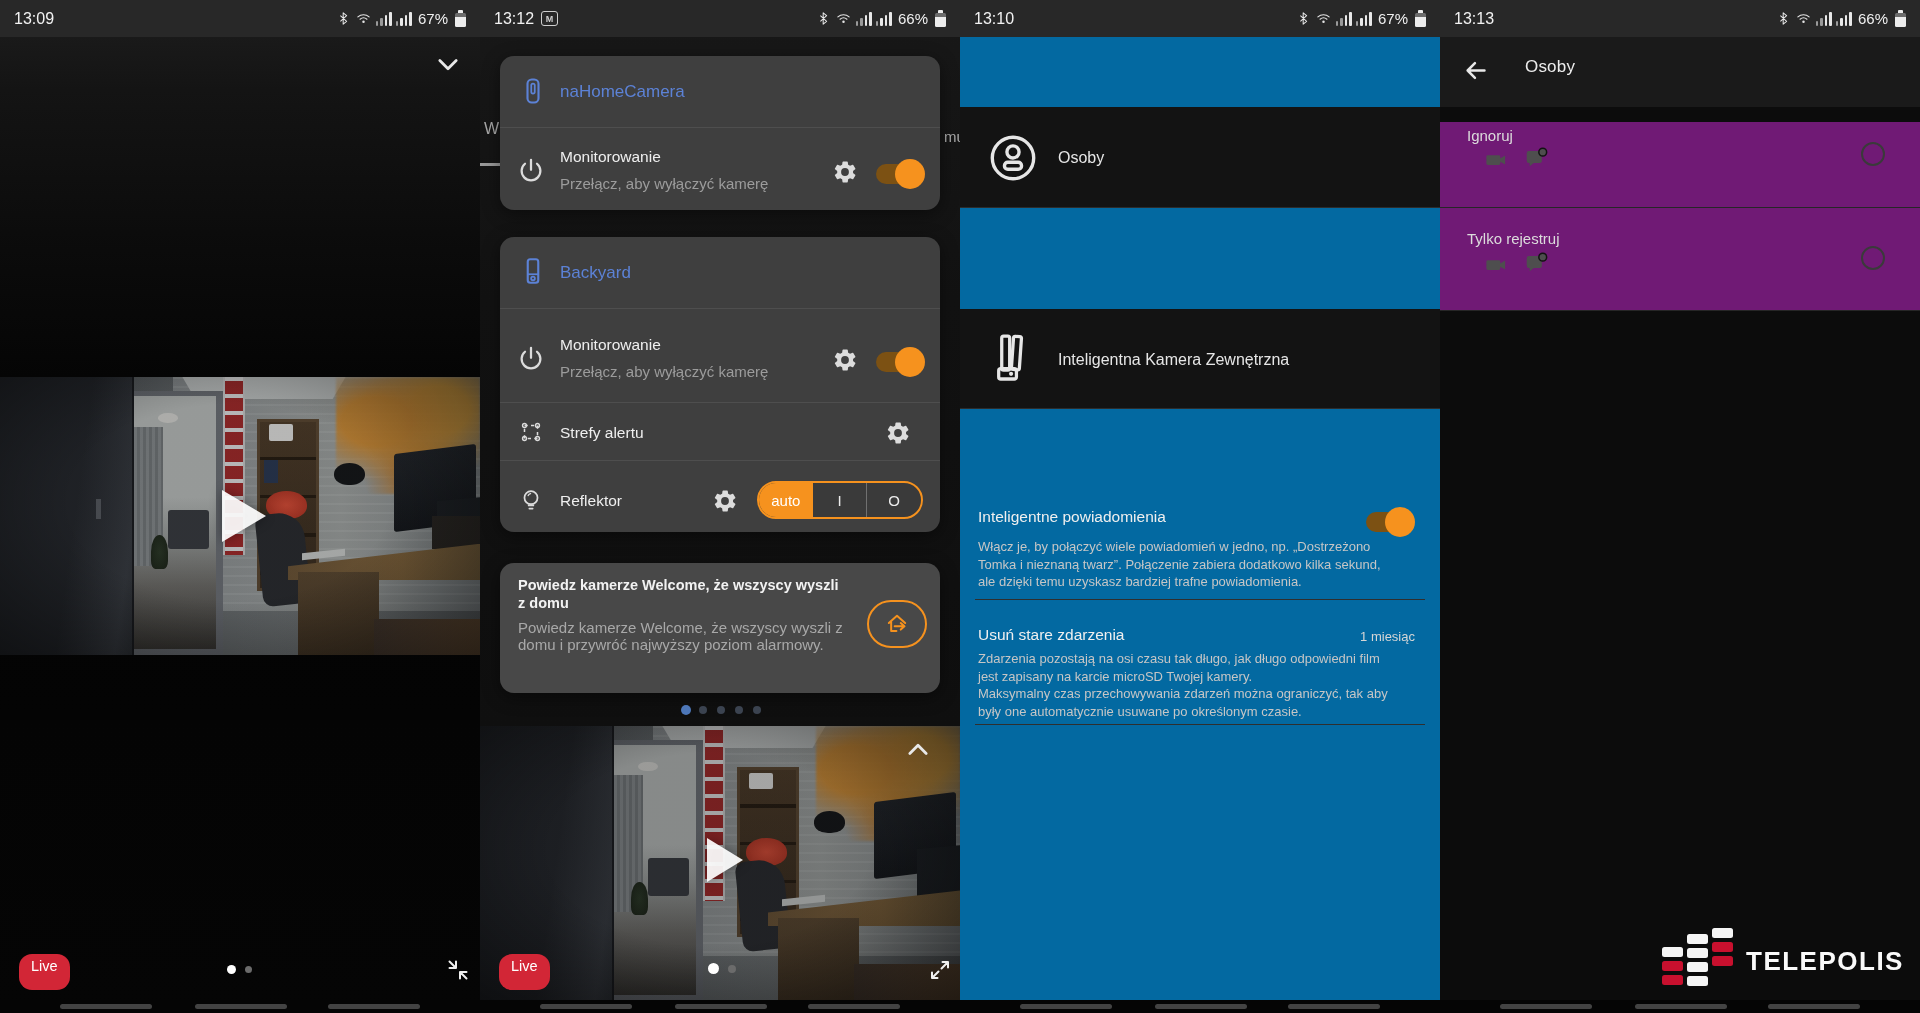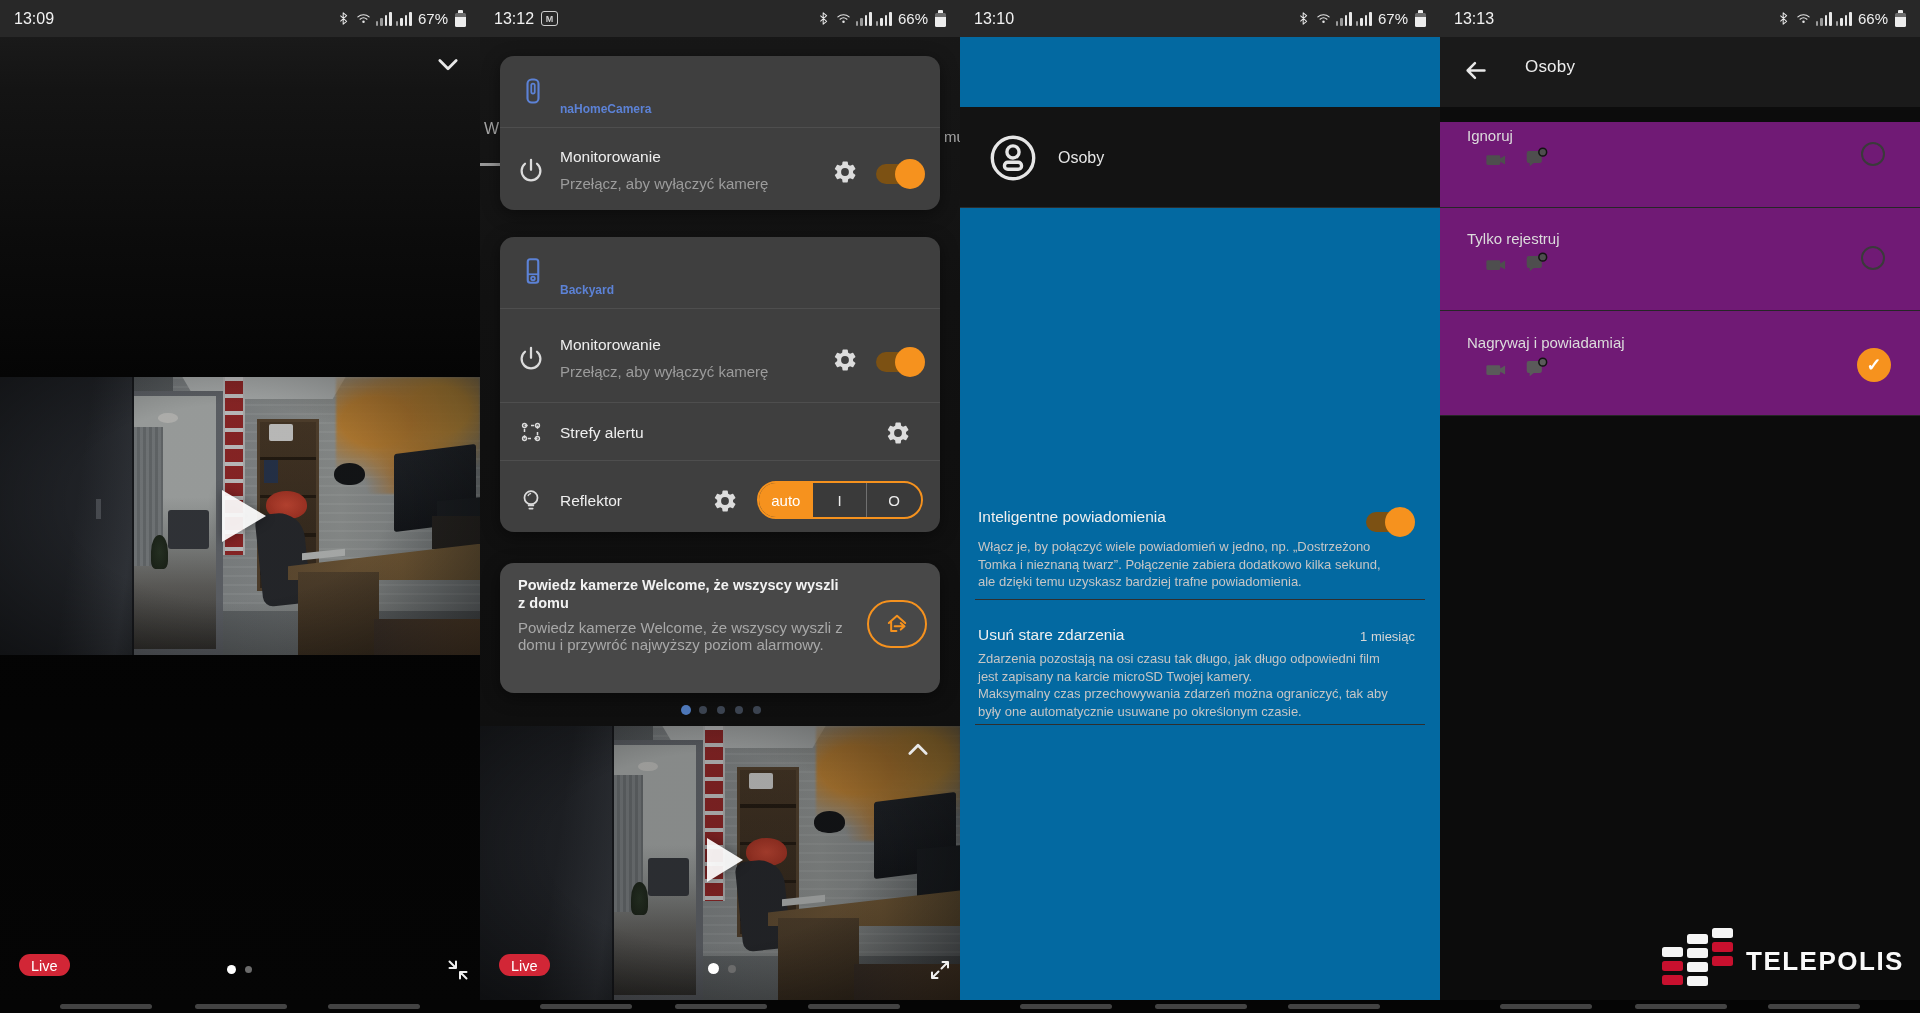--- a/index.html
+++ b/index.html
@@ -22,27 +22,27 @@
   .bat .body{position:absolute;top:2.5px;left:0;width:11px;height:14.5px;border-radius:1.5px;background:linear-gradient(180deg,#6b6b6b 0 30%,#ececec 30%);}
   .gmailbox{display:inline-flex;align-items:center;justify-content:center;width:15px;height:13px;border:1.5px solid #cfcfcf;border-radius:3px;font-size:9px;font-weight:bold;color:#cfcfcf;}
   
   .hdr{position:absolute;top:37px;left:0;right:0;height:70px;background:#1a1a1a;}
   .hdr-title{position:absolute;left:85px;top:20px;color:#ececec;font-size:17px;letter-spacing:.2px;}
   .backbtn{position:absolute;left:22px;top:52px;color:#e8e8e8;}
   
   .scene{position:absolute;left:0;width:480px;overflow:hidden;background:#50555a;}
   .sc{position:absolute;}
   .play{position:absolute;width:0;height:0;border-style:solid;border-color:transparent transparent transparent rgba(255,255,255,.92);filter:drop-shadow(0 0 6px rgba(0,0,0,.4));}
-  .live{position:absolute;background:#d22636;color:#fff;font-size:14.5px;line-height:1;border-radius:13px;padding:5px 12px 2px;}
+  .live{position:absolute;background:#d22636;color:#fff;font-size:14.5px;line-height:1;border-radius:13px;padding:5px 12px 16px;}
   .dot{position:absolute;border-radius:50%;}
   
   .card{position:absolute;left:20px;width:440px;background:#3f3f3f;border-radius:14px;box-shadow:0 4px 18px rgba(0,0,0,.45);}
   .card3{background:#484848;}
   .cdiv{position:absolute;left:20px;width:440px;height:1px;background:#4e4e4e;}
-  .t-blue{position:absolute;color:#5c82d6;font-size:12px;font-weight:700;margin-top:20px;}
+  .t-blue{position:absolute;color:#5c82d6;font-size:17px;font-weight:400;}
   .t-main{position:absolute;color:#efefef;font-size:15.5px;}
   .t-sub{position:absolute;color:#9c9c9c;font-size:15px;}
   .icn{position:absolute;color:#dcdcdc;}
   .icn-blue{color:#5c82d6;}
   .toggle{position:absolute;width:46px;height:20px;border-radius:10px;background:#7c5113;}
   .toggle .knob{position:absolute;right:-3px;top:-5px;width:30px;height:30px;border-radius:50%;background:#f6921e;}
   .seg{position:absolute;display:flex;width:166px;height:38px;border:2px solid #f6921e;border-radius:21px;box-sizing:border-box;overflow:hidden;background:#3a3a3a;}
   .seg-item{flex:1;display:flex;align-items:center;justify-content:center;color:#ececec;font-size:15px;}
   .seg-item.active{background:#f6921e;color:#fff;}
   .seg-item.last{border-left:1px solid rgba(255,255,255,.28);}
@@ -401,20 +401,26 @@
           </span>
       </span>
     </div>
 
     <div class="row3" style="top:107px;height:100px">
       <span class="icn" style="left:26px;top:24px;color:#e6e6e6"><svg width="54" height="54">
             <use href="#i-person"></use>
           </svg></span>
       <span class="lbl" style="top:42px">Osoby</span>
     </div>
+    <div class="row3" style="top:309px;height:99px">
+      <span class="icn" style="left:24px;top:20px;color:#e6e6e6"><svg width="56" height="58">
+            <use href="#i-cam-outdoor-white"></use>
+          </svg></span>
+      <span class="lbl" style="top:42px">Inteligentna Kamera Zewnętrzna</span>
+    </div>
 
     <div class="t-main" style="left:18px;top:508px;font-size:15.5px">Inteligentne powiadomienia</div>
     <div class="toggle" style="left:406px;top:512px">
         <span class="knob"></span>
       </div>
     <div class="desc" style="left:18px;top:538px;width:412px">Włącz je, by połączyć wiele powiadomień w jedno, np. „Dostrzeżono Tomka i nieznaną twarz”. Połączenie zabiera dodatkowo kilka sekund, ale dzięki temu uzyskasz bardziej trafne powiadomienia.</div>
     <div class="sdiv" style="top:599px"></div>
 
     <div class="t-main" style="left:18px;top:626px;font-size:15.5px">Usuń stare zdarzenia</div>
     <div class="abs" style="left:340px;top:629px;width:115px;text-align:right;color:#d6d6d6;font-size:13px">1 miesiąc</div>
@@ -471,32 +477,20 @@
     </div>
     <div class="row4" style="top:208px;height:102px">
       <span class="opt-label" style="top:22px">Tylko rejestruj</span>
       <span class="opt-icn" style="left:44px;top:44px"><svg width="26" height="26">
             <use href="#i-videocam"></use>
           </svg></span>
       <span class="opt-icn" style="left:84px;top:42px"><svg width="26" height="26">
             <use href="#i-notif"></use>
           </svg></span>
       <span class="radio" style="left:421px;top:38px"></span>
-    </div>
-    <div class="row4" style="top:311px;height:104px">
-      <span class="opt-label" style="top:23px">Nagrywaj i powiadamiaj</span>
-      <span class="opt-icn" style="left:44px;top:46px;color:#5a5a5a"><svg width="26" height="26">
-            <use href="#i-videocam"></use>
-          </svg></span>
-      <span class="opt-icn" style="left:84px;top:44px;color:#5a5a5a"><svg width="26" height="26">
-            <use href="#i-notif"></use>
-          </svg></span>
-      <span class="checkc" style="left:417px;top:37px">
-          <span>✓</span>
-        </span>
     </div>
 
     <div>
       <span class="logo-block" style="left:222px;top:947px;background:#f5f5f5"></span>
       <span class="logo-block" style="left:222px;top:961px;background:#c8102e"></span>
       <span class="logo-block" style="left:222px;top:975px;background:#c8102e"></span>
       <span class="logo-block" style="left:247px;top:934px;background:#f5f5f5"></span>
       <span class="logo-block" style="left:247px;top:948px;background:#f5f5f5"></span>
       <span class="logo-block" style="left:247px;top:962px;background:#f5f5f5"></span>
       <span class="logo-block" style="left:247px;top:976px;background:#f5f5f5"></span>

